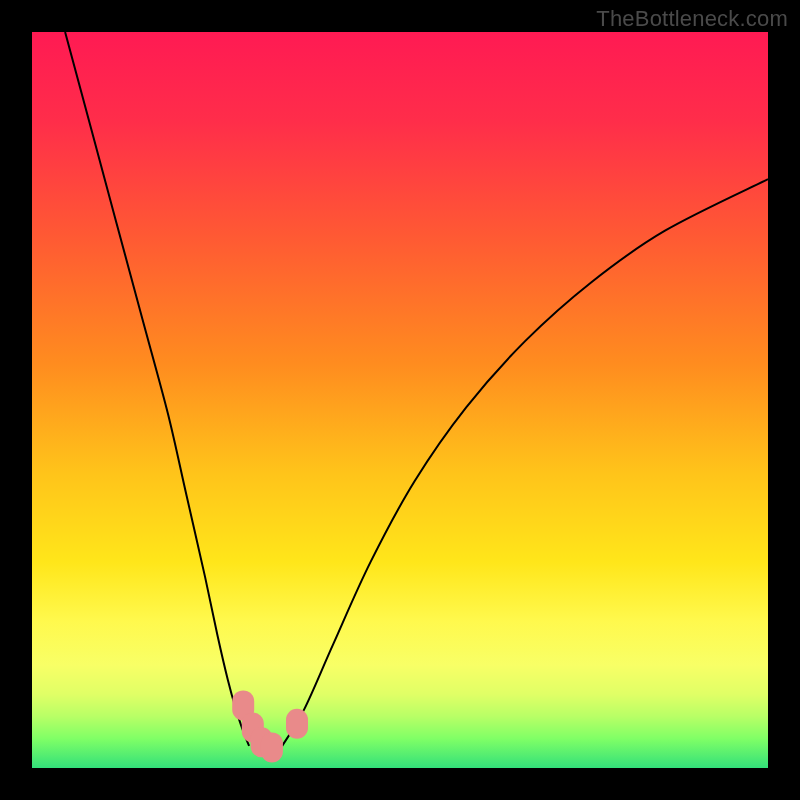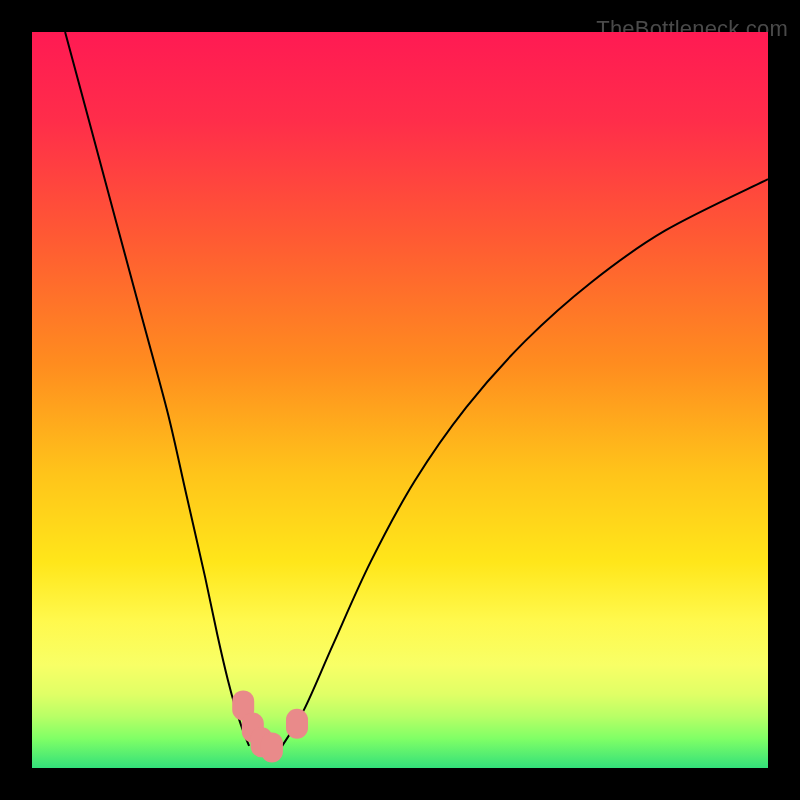--- a/index.html
+++ b/index.html
@@ -20,21 +20,21 @@
   .plot {
     position: absolute;
     top: 32px;
     left: 32px;
     width: 736px;
     height: 736px;
     overflow: hidden;
   }
   .watermark {
     position: absolute;
-    top: 16px;
+    top: 6px;
     right: 12px;
     color: #4a4a4a;
     font-size: 22px;
     font-weight: 400;
     letter-spacing: 0.2px;
   }
   svg { display: block; }
 </style>
 </head>
 <body>

